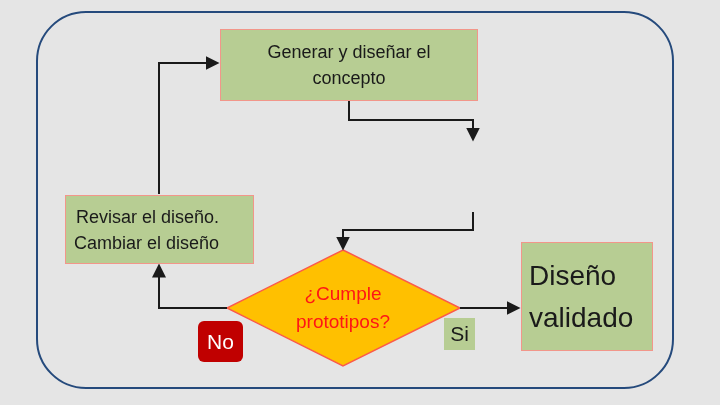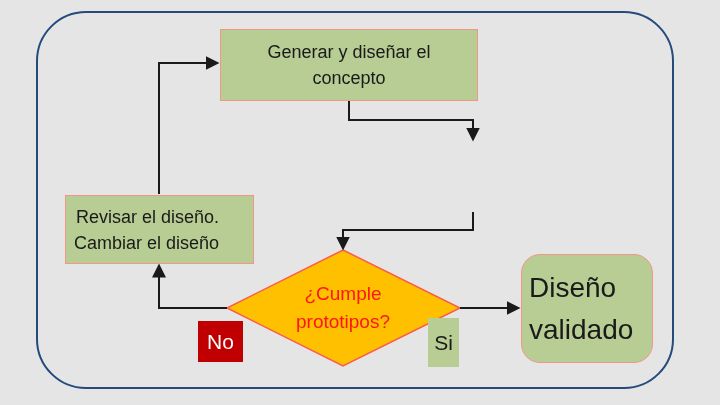--- a/index.html
+++ b/index.html
@@ -28,32 +28,32 @@
   .connector{stroke:var(--arrow);stroke-width:2;fill:none;}
   .diamond-shape{fill:var(--diamond-fill);stroke:var(--diamond-border);stroke-width:1.5;}
   .node{
     position:absolute;background:var(--node-fill);border:1.5px solid var(--node-border);
     box-sizing:border-box;display:flex;align-items:center;justify-content:center;
     text-align:center;white-space:pre-line;font-size:18px;line-height:26px;
   }
   .node-generar{left:220px;top:29px;width:258px;height:72px;}
   .node-construir{left:305px;top:141px;width:337px;height:71px;}
   .node-revisar{left:65px;top:195px;width:189px;height:69px;justify-content:flex-start;text-align:right;padding-left:8px;}
-  .node-validado{left:521px;top:254px;width:132px;height:109px;justify-content:flex-start;text-align:left;padding-left:7px;font-size:28px;line-height:42px;border-radius:19px;}
+  .node-validado{left:521px;top:242px;width:132px;height:109px;justify-content:flex-start;text-align:left;padding-left:7px;font-size:28px;line-height:42px;}
   .decision-label{
     position:absolute;left:253px;top:281px;width:180px;height:54px;
     display:flex;align-items:center;justify-content:center;text-align:center;
     white-space:pre-line;color:var(--diamond-text);font-size:19px;line-height:28px;
   }
   .tag{
     position:absolute;display:flex;align-items:center;justify-content:center;
     font-size:21px;box-sizing:border-box;
   }
-  .tag-no{left:198px;top:321px;width:45px;height:41px;background:var(--no-bg);color:var(--no-text);}
-  .tag-si{left:428px;top:318px;width:31px;height:49px;background:var(--node-fill);color:var(--text);}
+  .tag-no{left:198px;top:321px;width:45px;height:41px;background:var(--no-bg);color:var(--no-text);border-radius:6px;}
+  .tag-si{left:444px;top:318px;width:31px;height:32px;background:var(--node-fill);color:var(--text);}
 </style>
 </head>
 <body>
 
 <div class="canvas">
 
   <div class="frame"></div>
 
   <svg class="connector-layer" viewBox="0 0 720 405" xmlns="http://www.w3.org/2000/svg">
     <defs>

